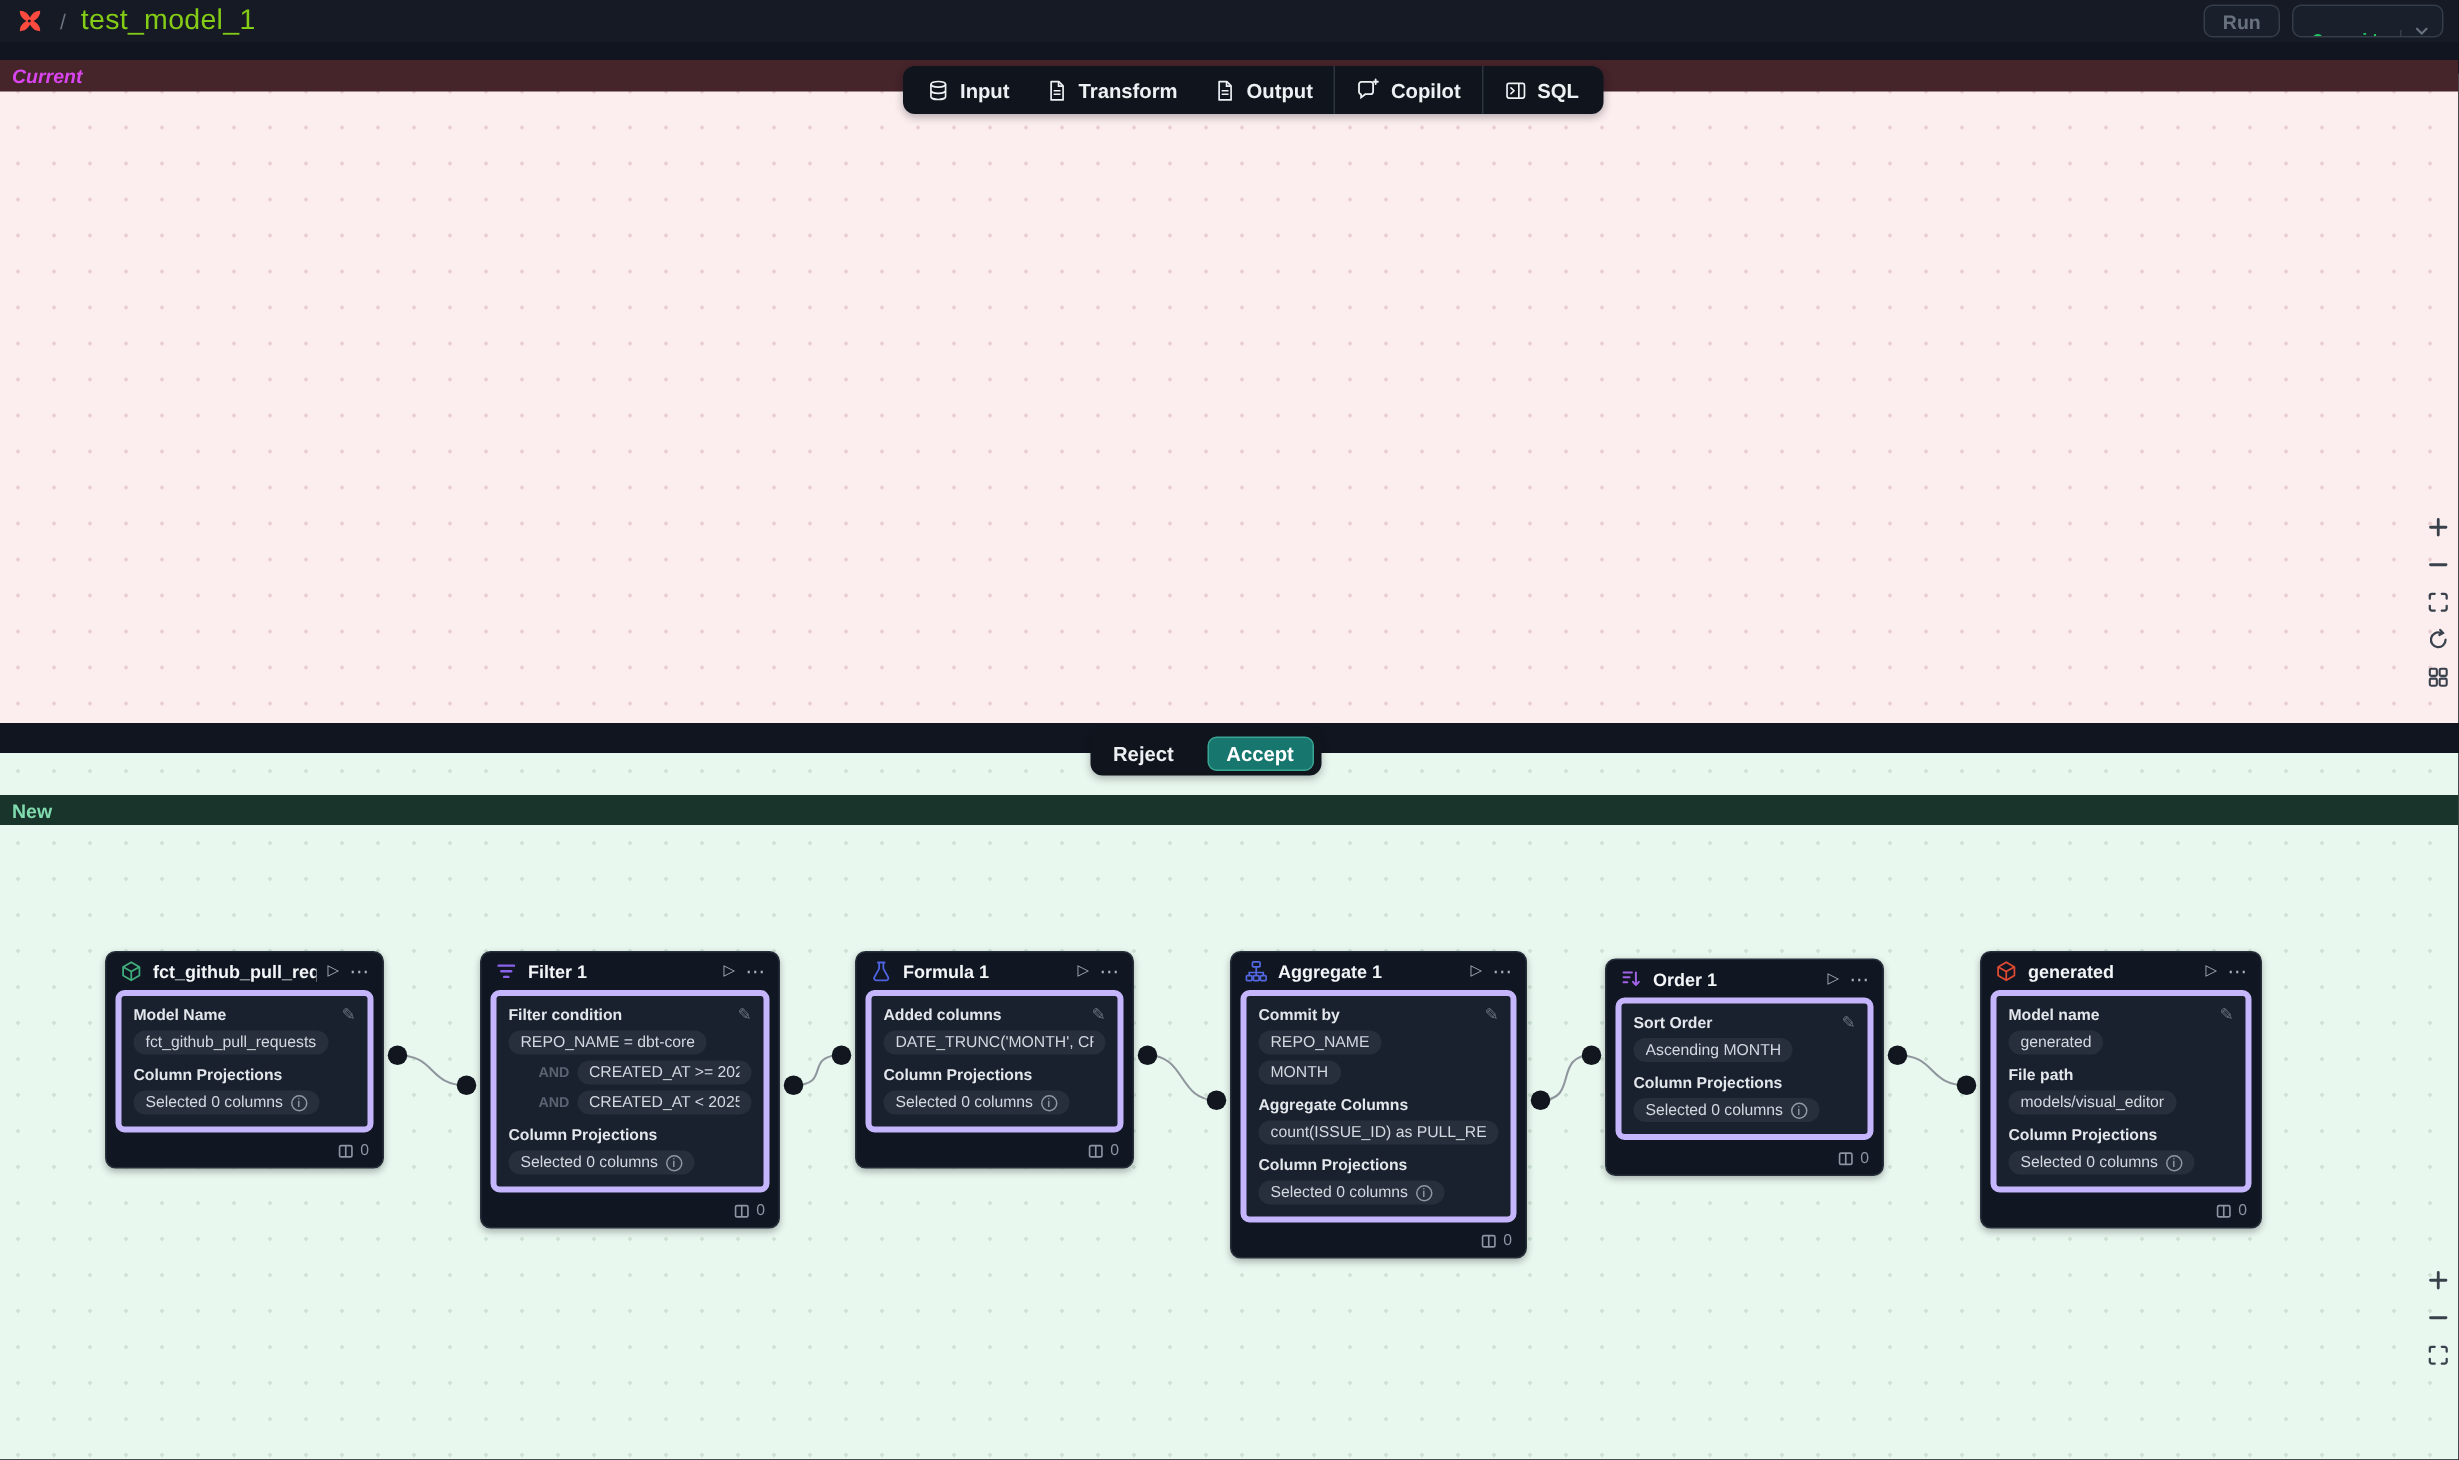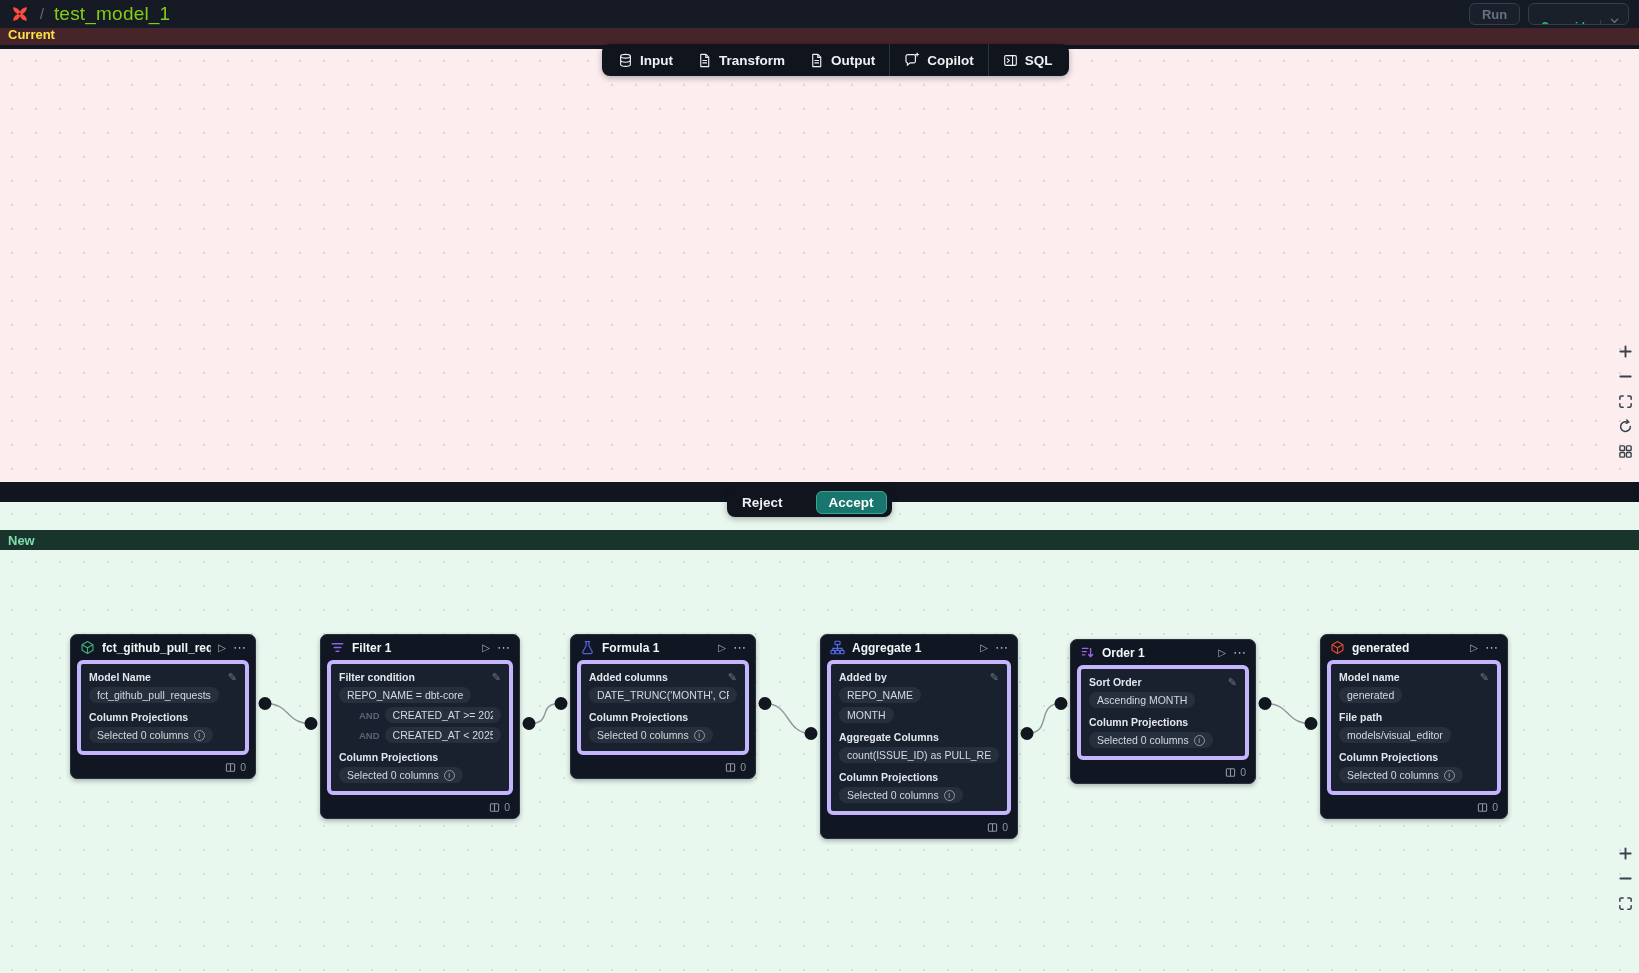--- a/index.html
+++ b/index.html
@@ -17,39 +17,39 @@
   .btn { height:22px; padding:0 12px; background:#1a202b; border:1px solid #353d49; border-radius:6px;
     color:#68727f; font-size:13px; font-weight:600; font-family:inherit; cursor:default; }
   .split { display:flex; height:22px; border:1px solid #353d49; border-radius:6px; overflow:hidden; background:#1a202b; }
   .split button { background:transparent; border:none; color:#22c55e; font-size:13px; font-weight:600;
     font-family:Liberation Mono, monospace; padding:0 12px;margin-top:16px; }
   .split .chev { border-left:1px solid #353d49; padding:0 8px; display:flex; align-items:center; }
 
   
   .bar { position:absolute; left:0; width:100%; font-size:13px; font-weight:600; display:flex;
     align-items:center; padding-left:8px; z-index:5; }
-  .current-bar { top:24px; height:21px; background:#45242a; color:#fde047; }
+  .current-bar { top:40px; height:21px; background:#45242a; color:#d946ef;font-style:italic; }
   .new-bar { top:482px; height:20px; background:#19342b; color:#80dcae;margin-top:48px; }
   .canvas { position:absolute; left:0; width:100%; }
   .current-canvas { top:49px; height:433px; background-color:#fcedee;
     background-image:radial-gradient(#e9ced2 1.1px, transparent 1.1px); background-size:24px 24px; }
   .new-canvas { top:502px; height:471px; background-color:#e9f8ef;
     background-image:radial-gradient(#cfe4d7 1.1px, transparent 1.1px); background-size:24px 24px; }
 
   
   .toolbar { position:absolute; left:602px; top:44px; height:32px; background:#0f141d; border-radius:8px;
     display:flex; align-items:stretch; padding:0 4px; z-index:20; box-shadow:0 2px 6px rgba(10,14,22,.3); }
   .tb-item { display:flex; align-items:center; gap:7px; padding:0 12px; background:transparent; border:none;
     color:#eef1f4; font-size:13.5px; font-weight:700; font-family:inherit; }
   .tb-sep { width:1px; background:#2c3440; margin:0 2px; }
   .tb-ic { display:flex; align-items:center; }
 
   
   .diff-actions { position:absolute; left:727px; top:487px; height:30px; background:#0f141d; border-radius:8px;
-    display:flex; align-items:center; gap:23px; padding:0 5px; z-index:20; box-shadow:0 2px 6px rgba(10,14,22,.3); }
+    display:flex; align-items:center; gap:12px; padding:0 5px; z-index:20; box-shadow:0 2px 6px rgba(10,14,22,.3); }
   .reject-btn { background:transparent; border:none; color:#edeff2; font-size:13.5px; font-weight:600;
     font-family:inherit; padding:2px 10px; }
   .accept-btn { border-radius:6px; font-size:13.5px; font-weight:700; font-family:inherit;
     color:#ffffff; padding:2px 12px; height:23px; }
 
   
   .zoomctl { position:absolute; right:5px; display:flex; flex-direction:column; gap:8px; z-index:10; }
   .zoomctl.top { top:344px; } .zoomctl.bottom { top:846px; }
   .zbtn { width:17px; height:17px; background:transparent; border:none; padding:0; display:flex;
     align-items:center; justify-content:center; }
@@ -319,21 +319,21 @@
                 </g>
               </svg>
             </span>
       <span class="node-title">Aggregate 1</span>
       <span class="node-play">▷</span>
       <span class="node-menu">⋯</span>
     </div>
           <div class="node-card">
             <div class="sec">
       <div class="sec-label-row">
-        <span class="sec-label">Added by</span>
+        <span class="sec-label">Commit by</span>
         <span class="pencil">✎</span>
       </div>
               <div class="pill-row">
                 <span class="pill">
           <span class="pill-text">REPO_NAME</span>
 
         </span>
               </div>
               <div class="pill-row">
                 <span class="pill">

